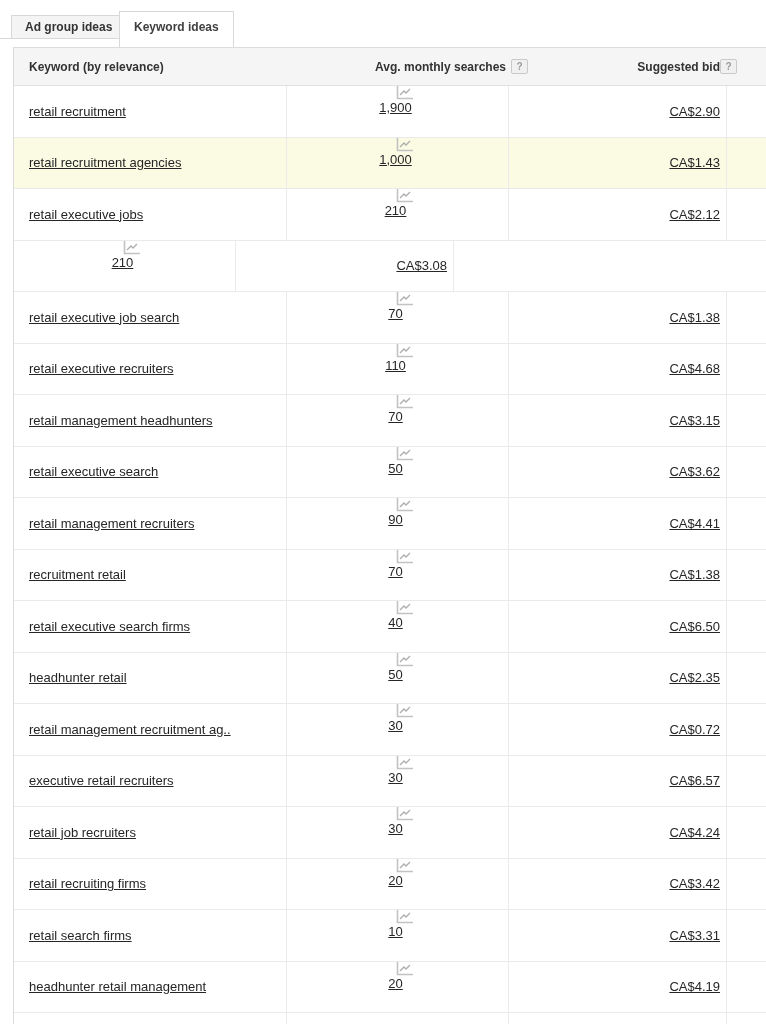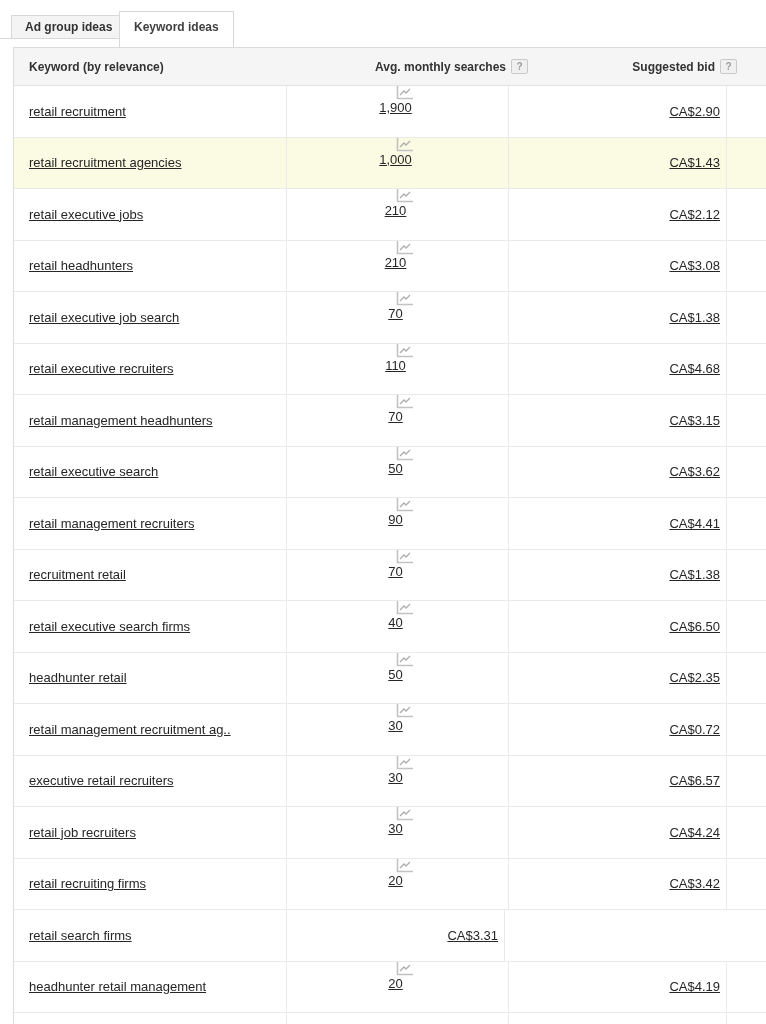--- a/index.html
+++ b/index.html
@@ -41,21 +41,21 @@
   }
   .thead{
     display:flex;align-items:center;height:38px;
     background:var(--header-bg,#f5f5f5);
     border-bottom:1px solid var(--header-border,#e2e2e2);
     box-sizing:border-box;
     font-size:12px;font-weight:bold;color:#333;
   }
   .h1{width:273px;box-sizing:border-box;padding-left:15px;}
   .h2{width:241px;display:flex;justify-content:flex-end;align-items:center;gap:5px;box-sizing:border-box;}
-  .h3{width:209px;display:flex;justify-content:flex-end;align-items:center;gap:5px;box-sizing:border-box;}
+  .h3{width:209px;display:flex;justify-content:flex-end;align-items:center;box-sizing:border-box;}
   .help{
     display:inline-block;width:15px;height:13px;line-height:13px;
     text-align:center;font-size:10px;font-weight:bold;color:#9a9a9a;
     background:#f0f0f0;border:1px solid #c9c9c9;border-radius:2px;
     box-sizing:content-box;cursor:pointer;
   }
   .row{
     display:flex;height:51.5px;box-sizing:border-box;
     border-bottom:1px solid var(--grid,#eaeaea);
     background:#fff;font-size:13px;color:var(--text,#262626);text-decoration:underline;
@@ -137,21 +137,20 @@
           <path d="M1.5 0 V12.5 H17" stroke="#c2c2c2" stroke-width="1.6" fill="none"></path>
           <path d="M4 9 L8 5 L10 7 L14 3" stroke="#aeaeae" stroke-width="1.3" fill="none"></path>
         </svg>
       </span>
       <span class="num">210</span>
     </div>
     <div class="c3">CA$2.12</div>
     <div class="c4"></div>
   </div>
       <div class="row">
-    <div class="c1">retail headhunters</div>
     <div class="c2">
       <span class="chart-icon">
         <svg width="17" height="14" viewBox="0 0 17 14">
           <path d="M1.5 0 V12.5 H17" stroke="#c2c2c2" stroke-width="1.6" fill="none"></path>
           <path d="M4 9 L8 5 L10 7 L14 3" stroke="#aeaeae" stroke-width="1.3" fill="none"></path>
         </svg>
       </span>
       <span class="num">210</span>
     </div>
     <div class="c3">CA$3.08</div>
@@ -320,20 +319,29 @@
           <path d="M4 9 L8 5 L10 7 L14 3" stroke="#aeaeae" stroke-width="1.3" fill="none"></path>
         </svg>
       </span>
       <span class="num">20</span>
     </div>
     <div class="c3">CA$3.42</div>
     <div class="c4"></div>
   </div>
       <div class="row">
     <div class="c1">retail search firms</div>
+    <div class="c2">
+      <span class="chart-icon">
+        <svg width="17" height="14" viewBox="0 0 17 14">
+          <path d="M1.5 0 V12.5 H17" stroke="#c2c2c2" stroke-width="1.6" fill="none"></path>
+          <path d="M4 9 L8 5 L10 7 L14 3" stroke="#aeaeae" stroke-width="1.3" fill="none"></path>
+        </svg>
+      </span>
+      <span class="num">10</span>
+    </div>
     <div class="c3">CA$3.31</div>
     <div class="c4"></div>
   </div>
       <div class="row">
     <div class="c1">headhunter retail management</div>
     <div class="c2">
       <span class="chart-icon">
         <svg width="17" height="14" viewBox="0 0 17 14">
           <path d="M1.5 0 V12.5 H17" stroke="#c2c2c2" stroke-width="1.6" fill="none"></path>
           <path d="M4 9 L8 5 L10 7 L14 3" stroke="#aeaeae" stroke-width="1.3" fill="none"></path>

